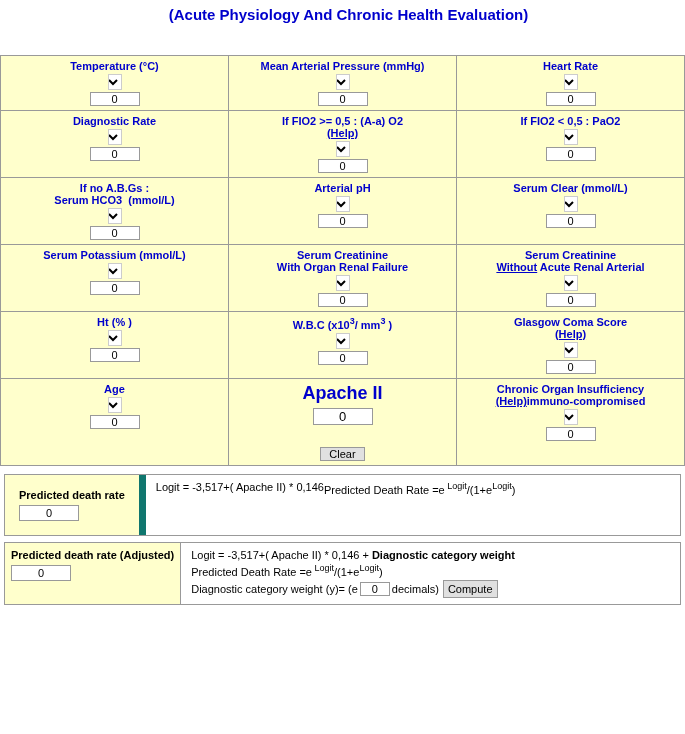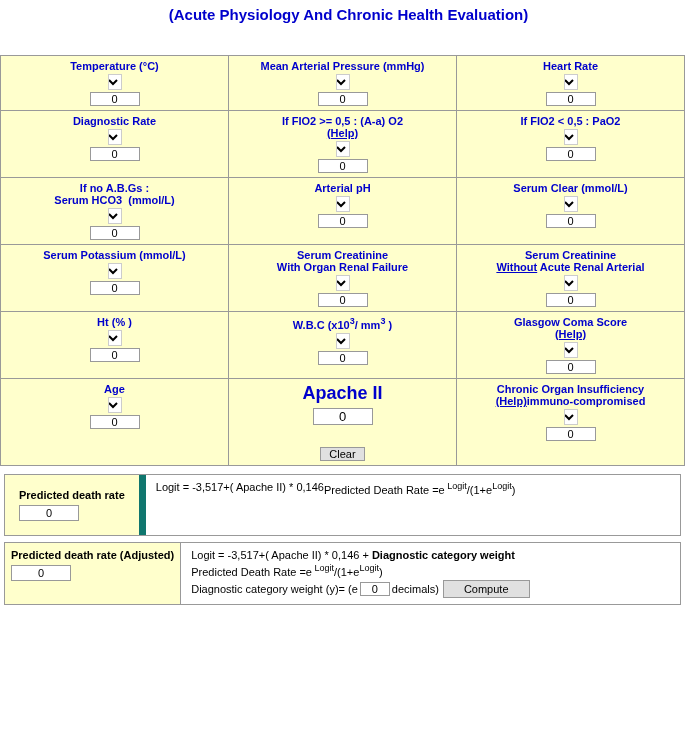--- a/index.html
+++ b/index.html
@@ -153,21 +153,21 @@
       font-size: 11px;
       flex: 1;
       display: flex;
       flex-direction: column;
       justify-content: center;
     }
     .compute-btn {
       border: 1px solid #999;
       background: #e0e0e0;
       font-size: 11px;
-      padding: 2px 20px;
+      padding: 2px 4px;
       cursor: pointer;
       align-self: center;
       margin-left: 4px;
     }
     .diag-row {
       display: flex;
       align-items: center;
       flex-wrap: wrap;
     }
     sup { font-size: 9px; }

